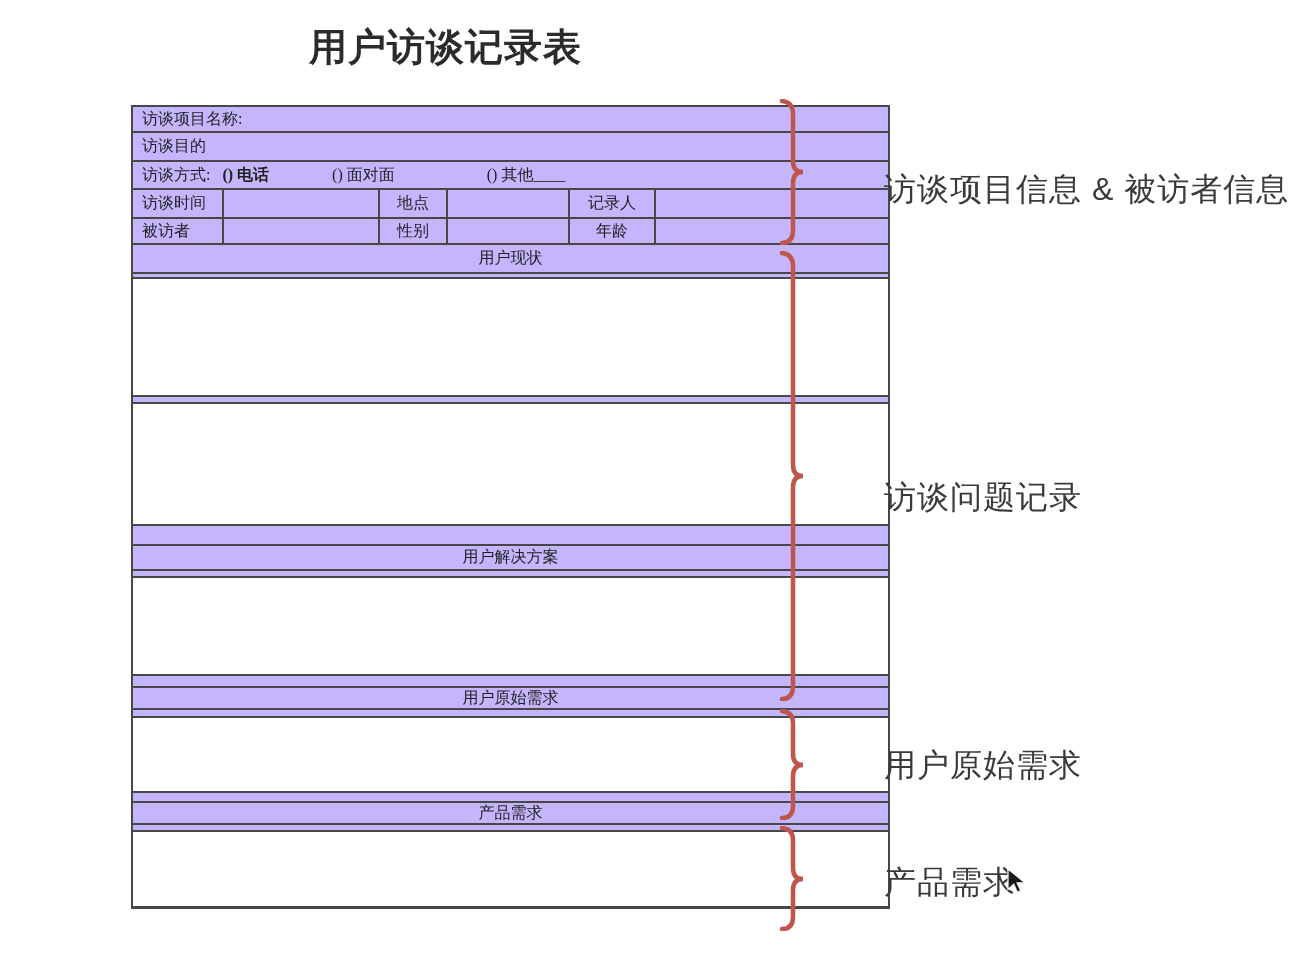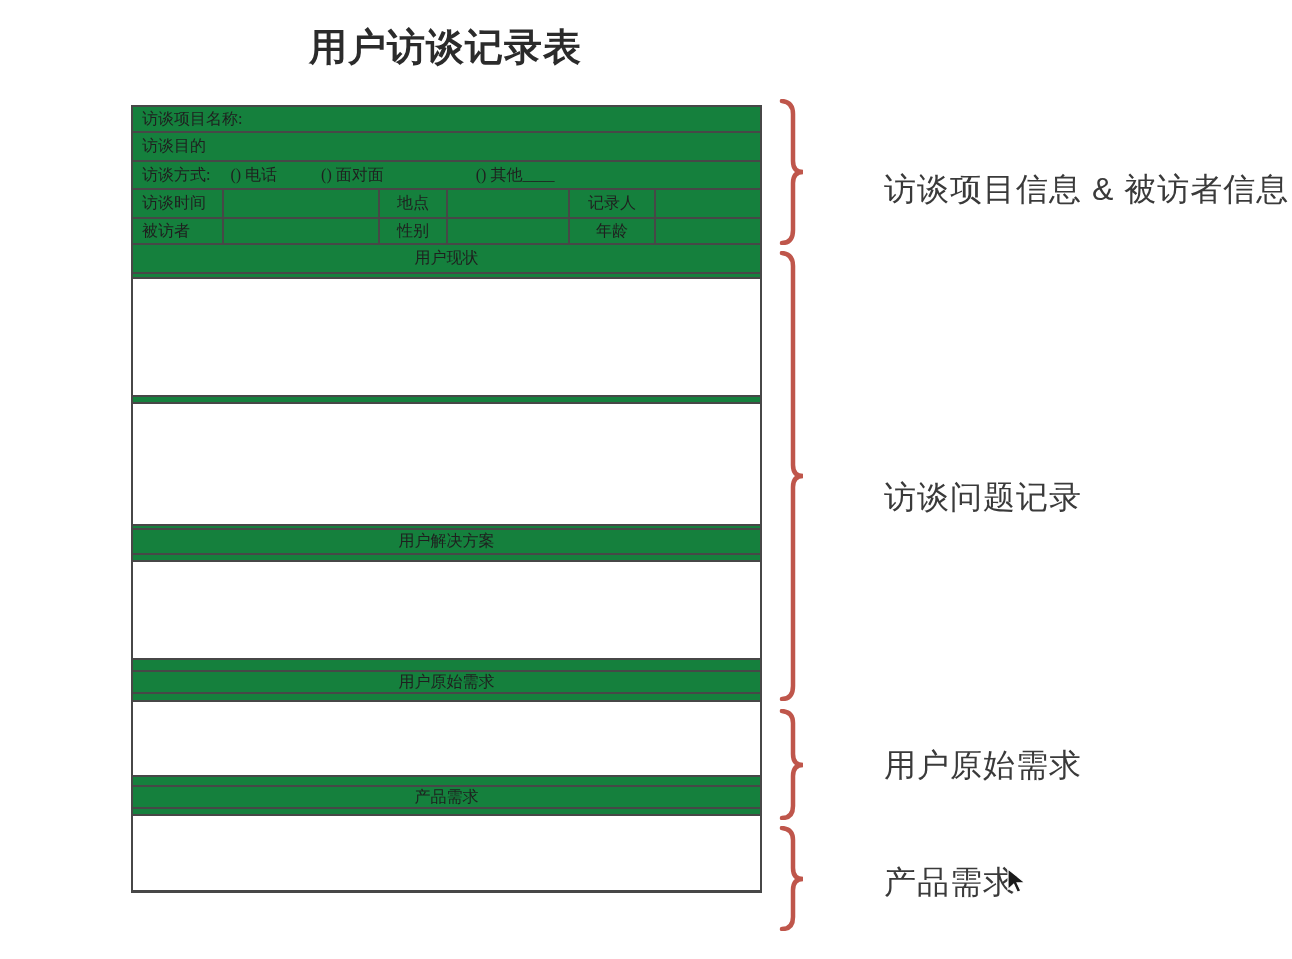--- a/index.html
+++ b/index.html
@@ -20,63 +20,63 @@
 
   
   .page-title{
     position:absolute;left:131px;top:22px;width:629px;
     text-align:center;
     font-size:38px;font-weight:700;color:#2b2b2b;letter-spacing:1px;
   }
 
   
   .form-table{
-    position:absolute;left:131px;top:105px;width:631px;
+    position:absolute;left:131px;top:105px;width:759px;
     border:2px solid var(--border);
     border-bottom-width:3px;
-    background:#15803d;
+    background:#c4b5fd;
     font-family:"Liberation Serif","DejaVu Serif",serif;
     color:var(--text);
     font-size:16px;
   }
   .info-grid{
     display:grid;
     grid-template-columns:91px 156px 68px 122px 86px auto;
     grid-template-rows:26px 29px 28px 29px 26px;
   }
   .cell{
     border-bottom:2px solid var(--border);
     display:flex;align-items:center;
     padding-left:9px;
     white-space:nowrap;
   }
   .cell.full{grid-column:1 / -1;}
   .cell.vr{border-right:2px solid var(--border);}
   .cell.ctr{justify-content:center;padding-left:0;}
   .opt{display:inline-block;}
-  .opt.o1{margin-left:20px;}
-  .opt.o2{margin-left:44px;}
+  .opt.o1{margin-left:12px;font-weight:bold;}
+  .opt.o2{margin-left:63px;}
   .opt.o3{margin-left:92px;}
 
   .sec-h{
     border-top:2px solid var(--border);
     border-bottom:2px solid var(--border);
     display:flex;align-items:center;justify-content:center;
     text-align:center;
   }
   .sec-c{
     border-top:2px solid var(--border);
     border-bottom:2px solid var(--border);
     background:#fff;
   }
   .h1{height:29px;border-top:none;text-align:center;}
   .c1{height:120px;margin-top:3px;}
   .h2{height:28px;margin-top:8px;}
   .c2{height:124px;margin-top:5px;}
-  .h3{height:27px;margin-top:2px;}
+  .h3{height:27px;margin-top:18px;}
   .c3{height:100px;margin-top:5px;}
   .h4{height:24px;margin-top:10px;}
   .c4{height:77px;margin-top:6px;}
   .h5{height:24px;margin-top:8px;}
   .c5{height:76px;margin-top:5px;border-bottom:none;}
 
   
   .brace{position:absolute;left:779px;}
   .brace svg{display:block;}
 

